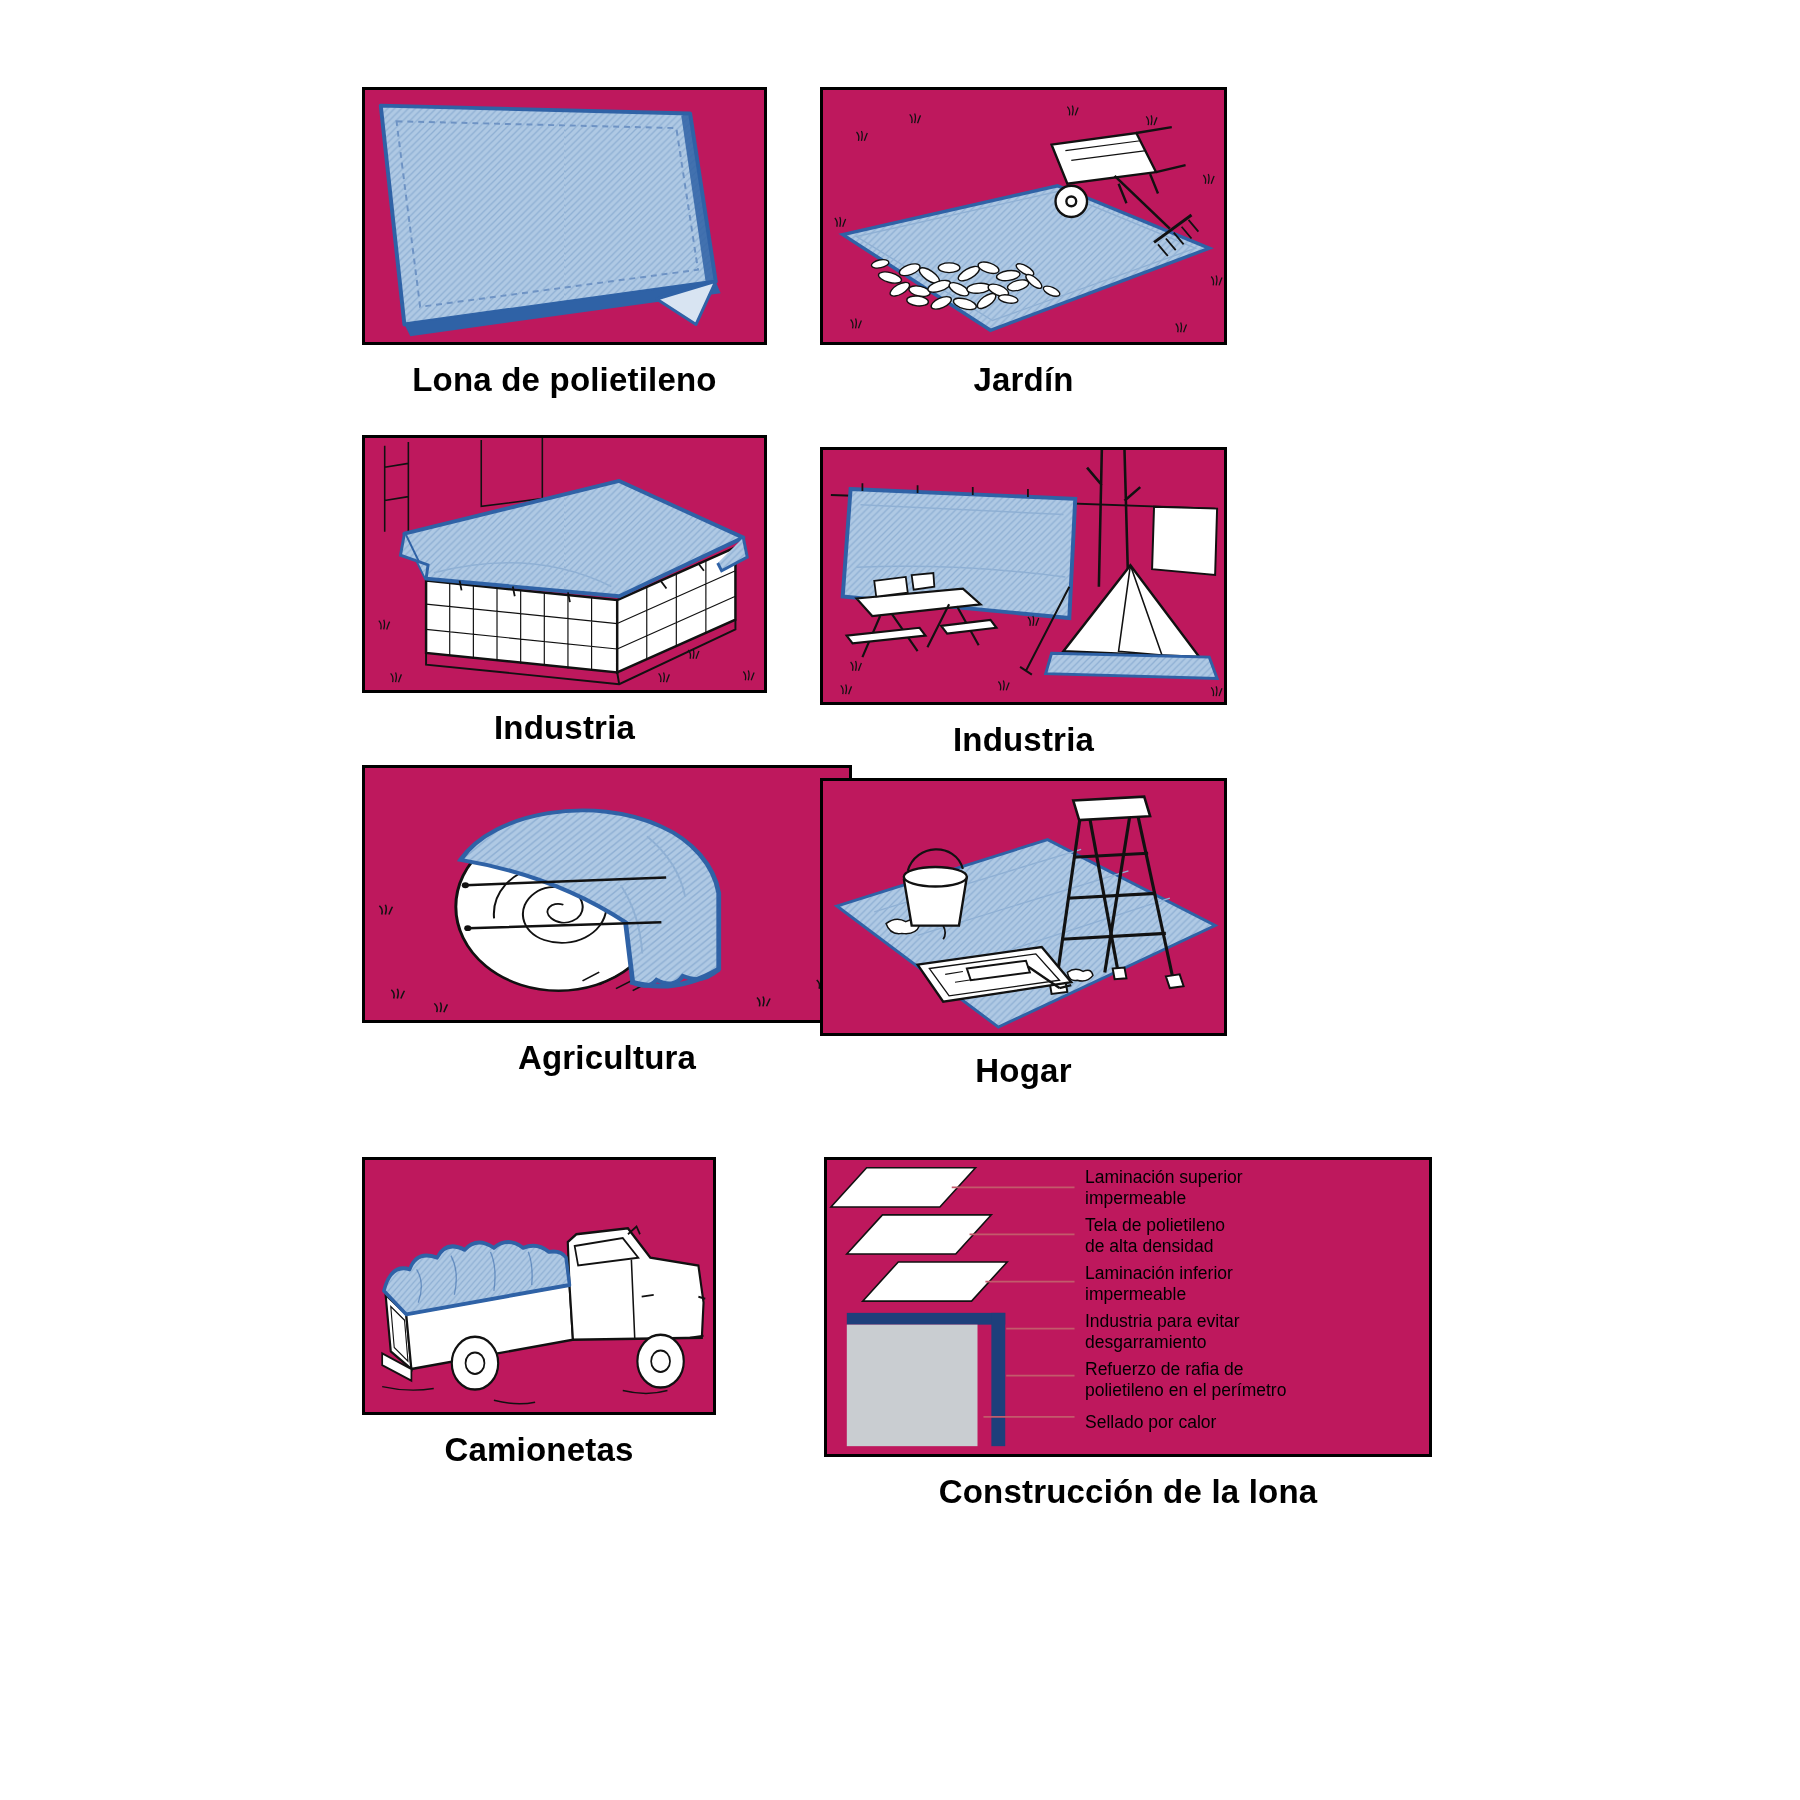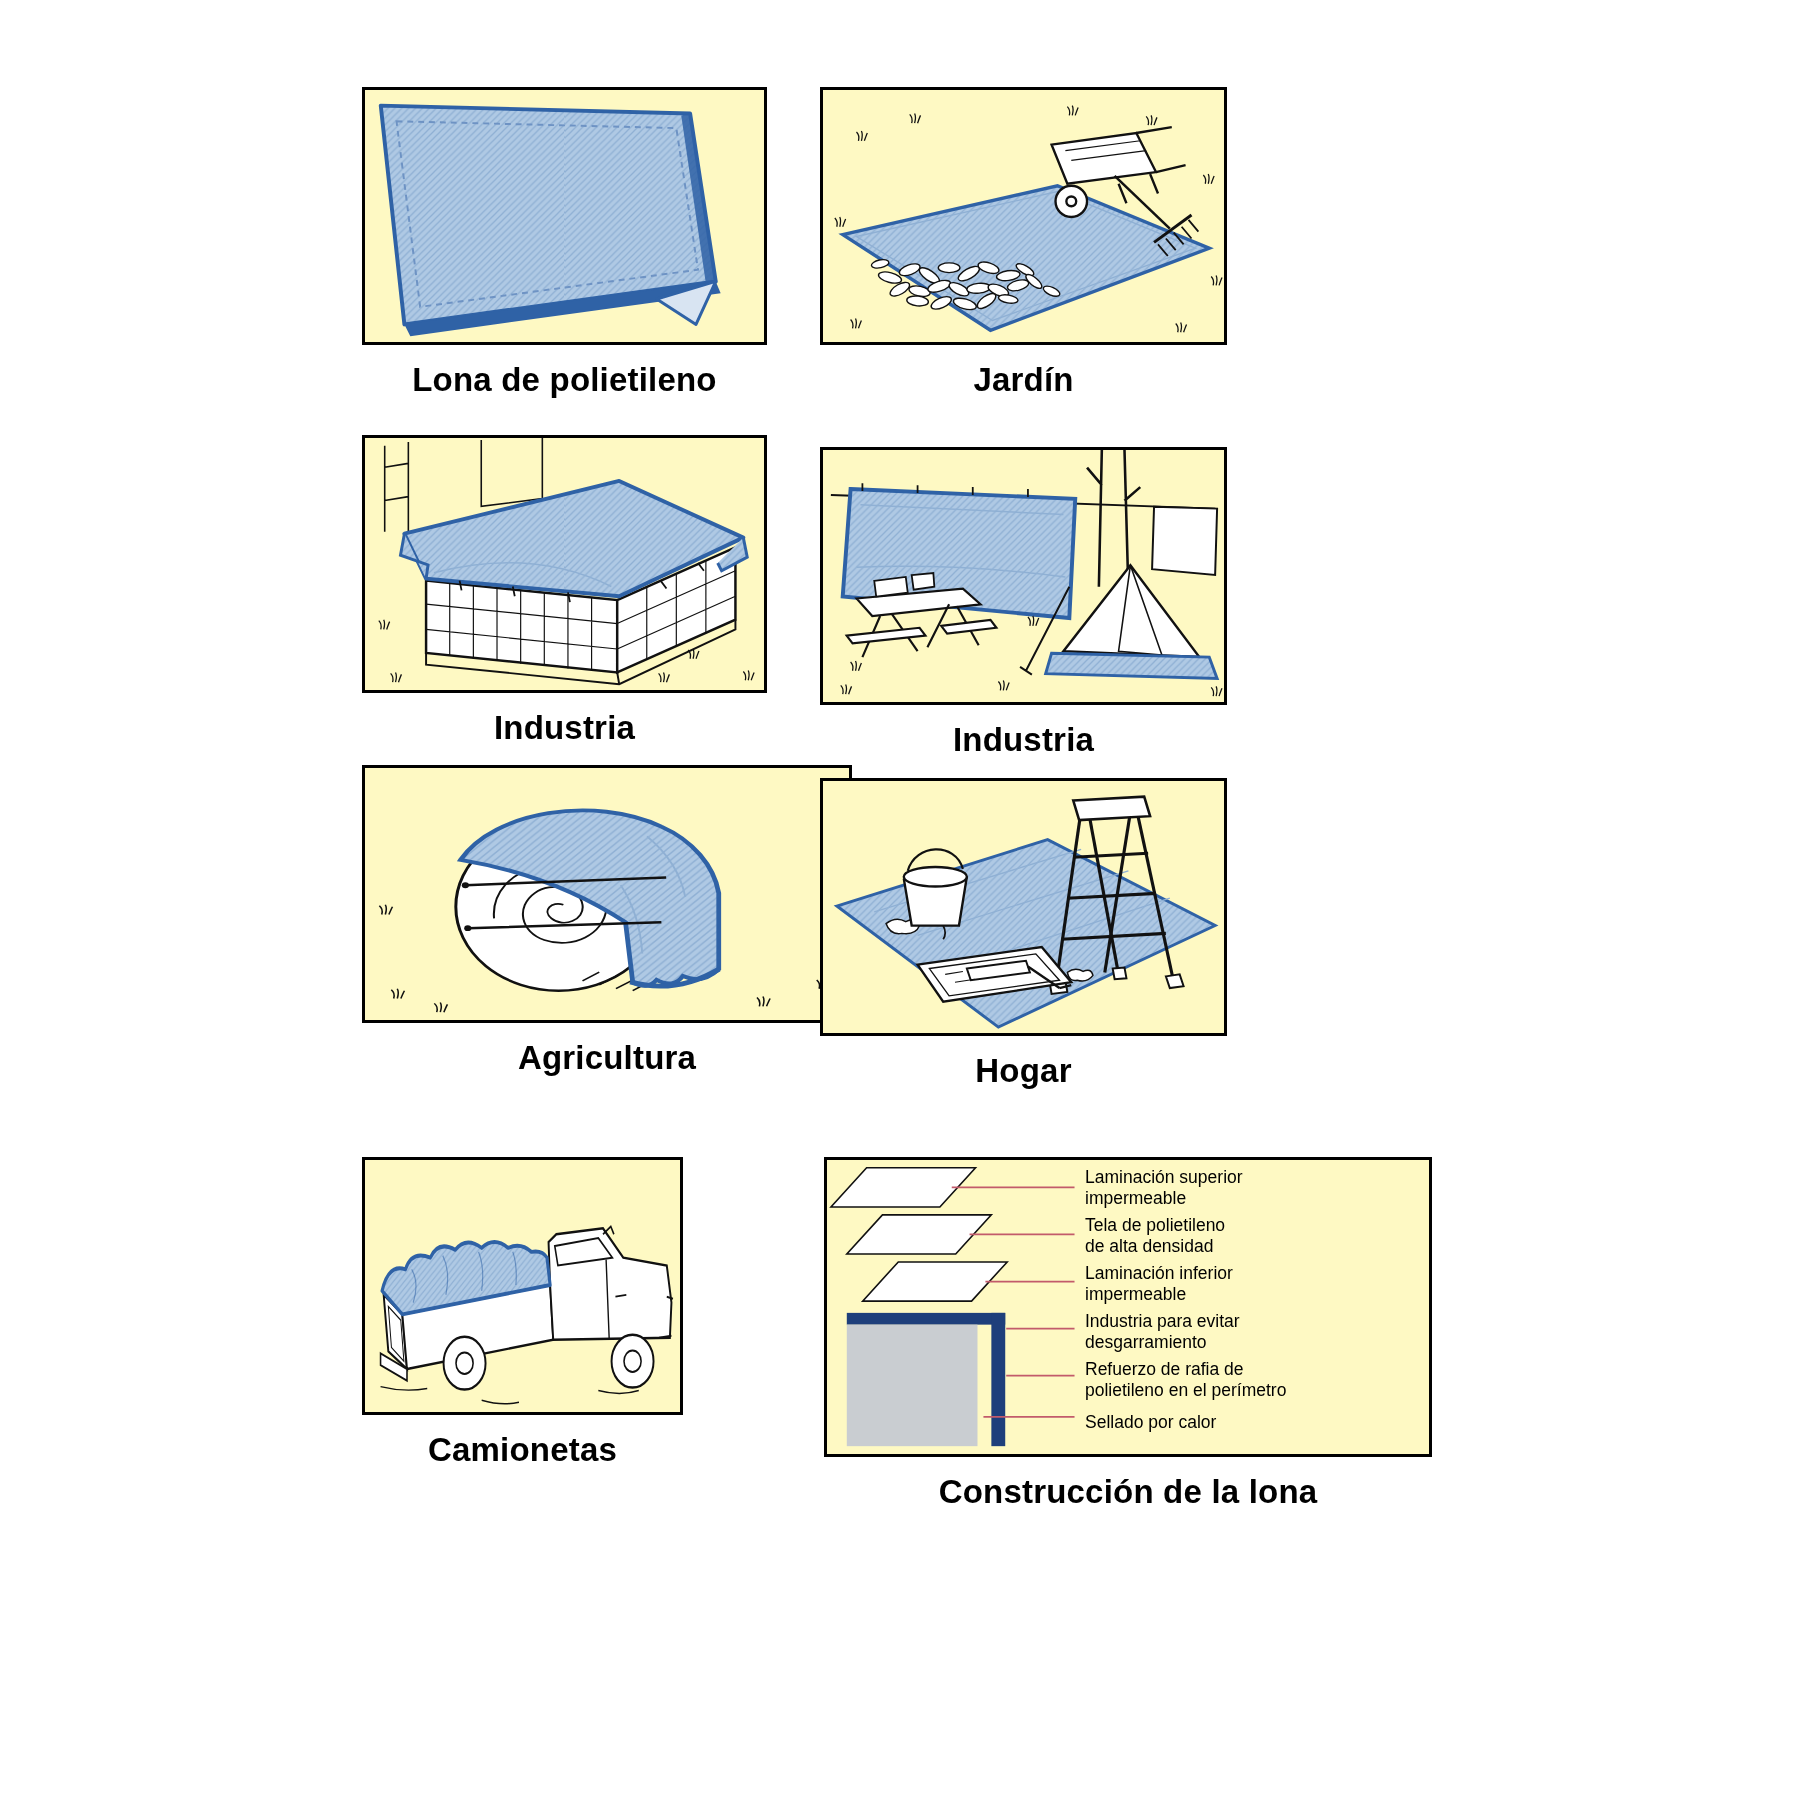--- a/index.html
+++ b/index.html
@@ -3,36 +3,36 @@
 <meta charset="utf-8">
 <style>
   html,body{margin:0;padding:0}
   body{
     width:1800px;height:1800px;background:#ffffff;position:relative;
     font-family:"Liberation Sans",sans-serif;color:#000;
   }
   .sheet{position:absolute;inset:0}
   figure.panel{margin:12px;position:absolute}
   .frame{
-    border:3px solid #000;background:#fef9c3;width:100%;height:258px;
+    border:3px solid #000;background:#be185d;width:100%;height:258px;
     box-sizing:border-box;overflow:hidden;position:relative;
   }
   .frame svg{display:block;width:100%;height:100%}
   .caption{
     text-align:center;font-weight:700;font-size:33px;letter-spacing:.2px;
     margin-top:16px;color:#000;
   }
   
   .p-tarp       {left:350px;top:75px;  width:405px}
   .p-garden     {left:808px;top:75px;  width:407px}
   .p-industry   {left:350px;top:423px; width:405px}
   .p-camping    {left:808px;top:435px; width:407px}
   .p-agriculture{left:350px;top:753px; width:490px}
   .p-home       {left:808px;top:766px; width:407px}
-  .p-trucks     {left:350px;top:1145px;width:321px}
+  .p-trucks     {left:350px;top:1145px;width:354px}
   .p-construction{left:812px;top:1145px;width:608px}
   .p-construction .frame{height:300px}
   .clabels{position:absolute;inset:0;pointer-events:none}
   .clabel{
     position:absolute;left:258px;width:336px;
     font-size:17.5px;line-height:1.22;color:#000;white-space:pre-line;
   }
   .cl0{top:7px}.cl1{top:55px}.cl2{top:103px}.cl3{top:151px}.cl4{top:199px}.cl5{top:252px}
 </style>
 </head>

